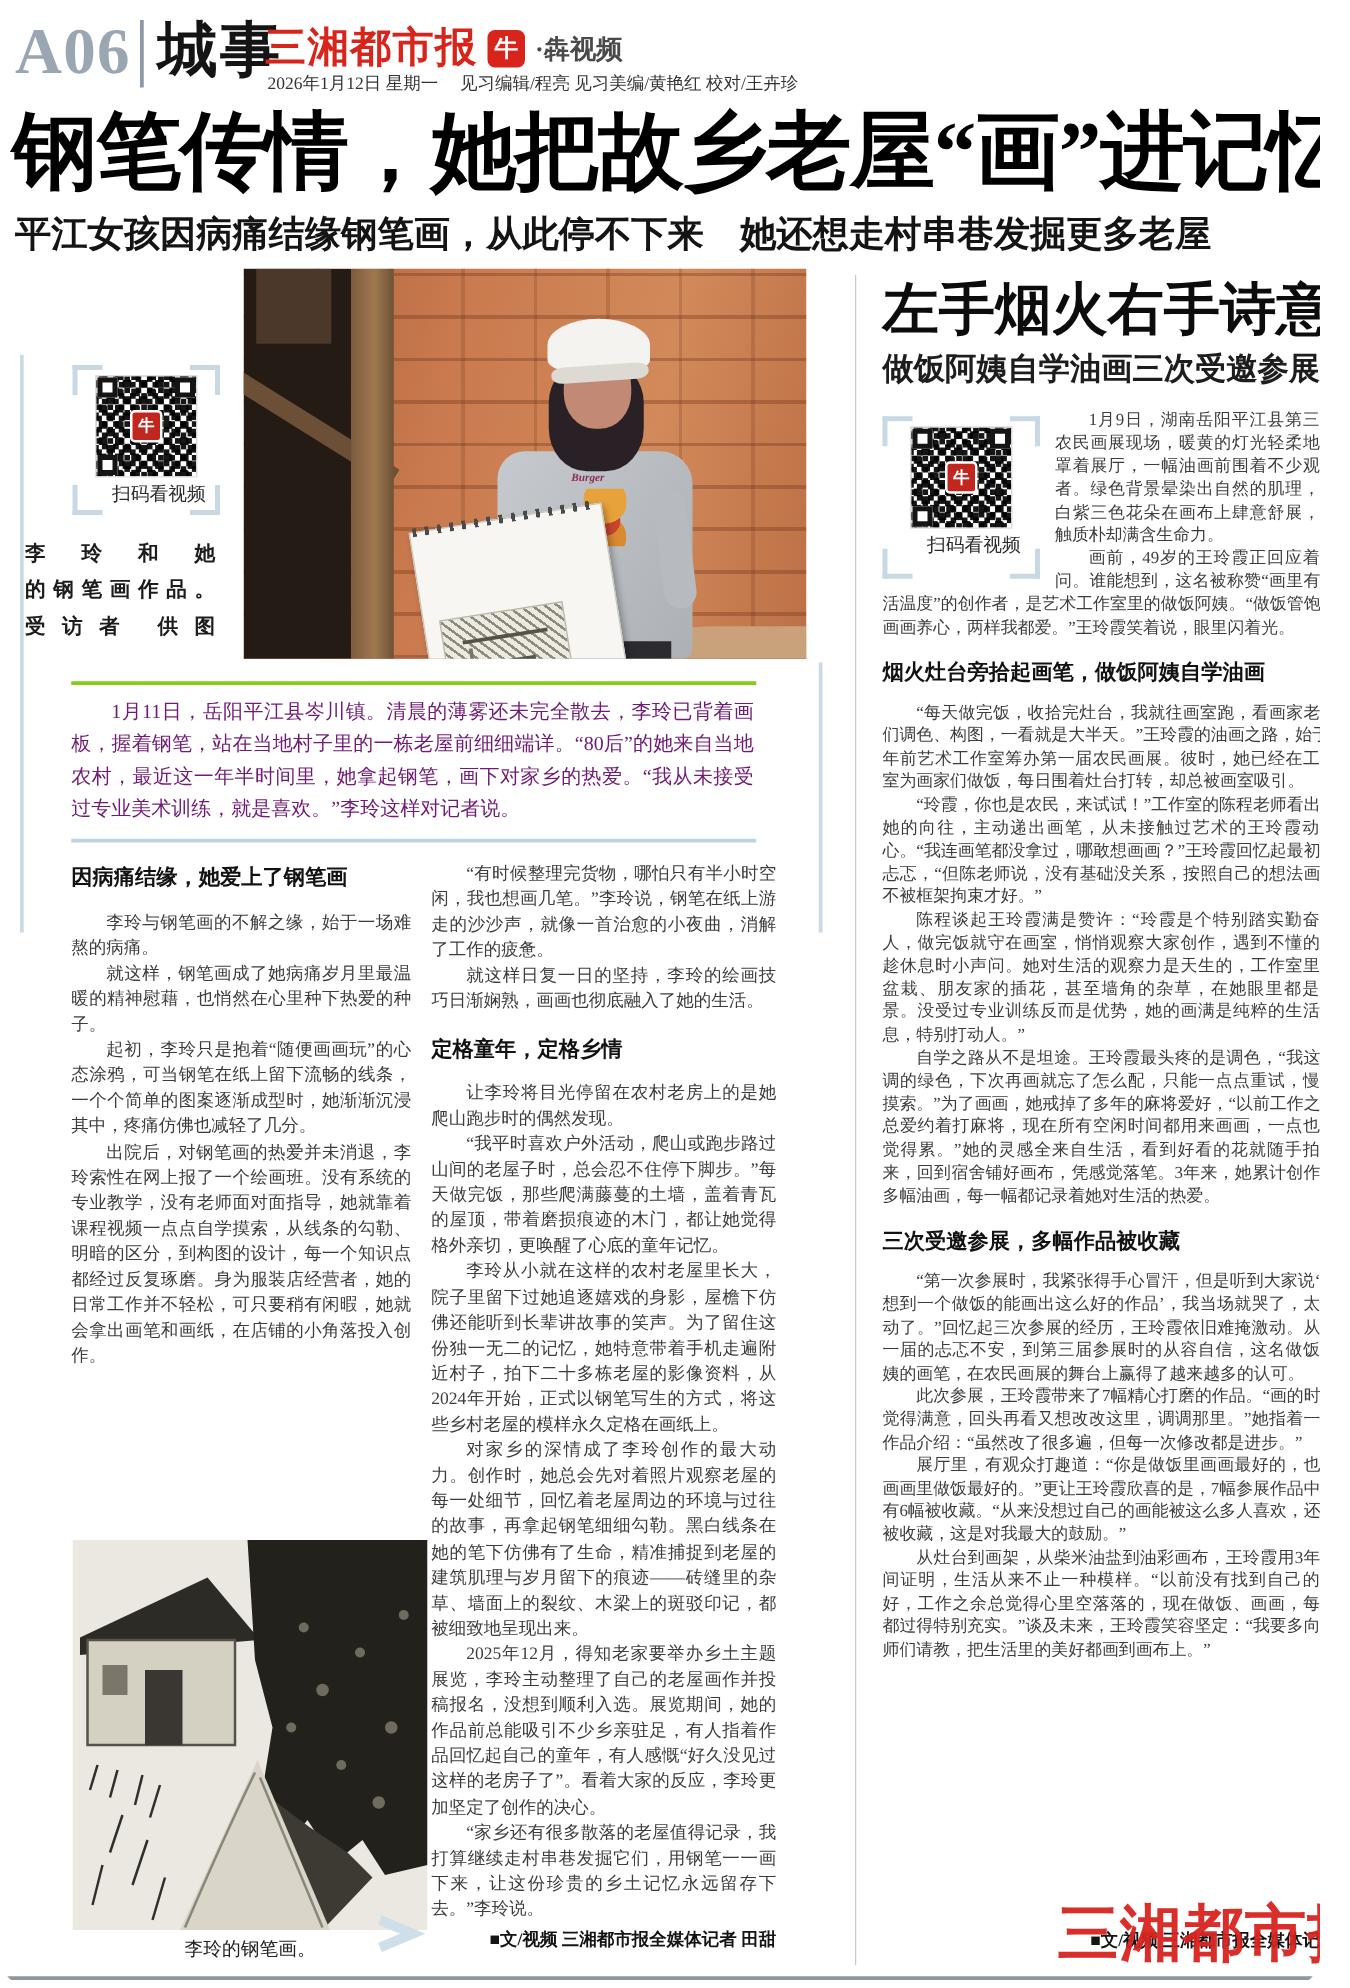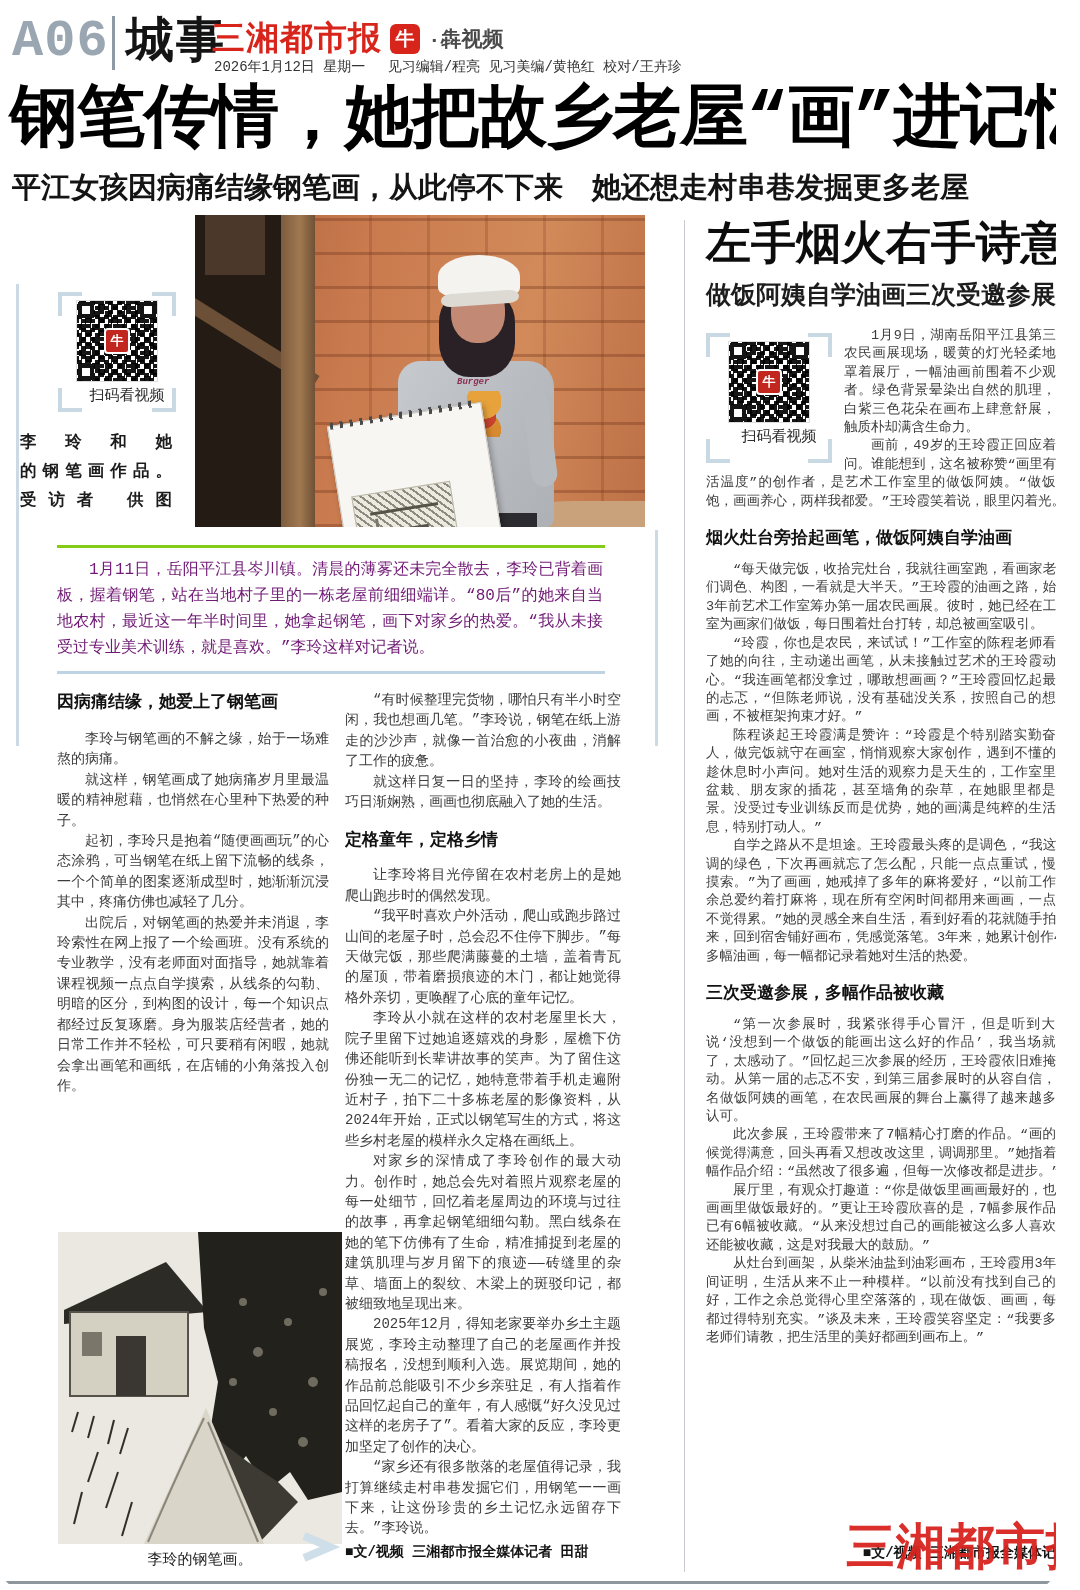--- a/index.html
+++ b/index.html
@@ -1,17 +1,17 @@
 <!DOCTYPE html>
 <html><head>
 <meta charset="utf-8">
 <style>
   html,body{margin:0;padding:0;background:#ffffff;}
   .page{position:relative;width:1056px;height:1590px;background:#fff;overflow:hidden;
-        font-family:Liberation Mono, monospace;color:#3c3c3c;border-radius:25px;}
+        font-family:Liberation Serif, serif;color:#3c3c3c;border-radius:25px;}
   
   .pageno{position:absolute;left:12px;top:12px;font-size:52px;font-weight:900;color:#9aa7b3;letter-spacing:1px;}
   .pageno-rule{position:absolute;left:112px;top:16px;width:3px;height:54px;background:#8d99a5;}
   .section-name{position:absolute;left:126px;top:8px;font-size:48px;font-weight:900;color:#141414;letter-spacing:2px;}
   .brand-row{position:absolute;left:212px;top:16px;display:flex;align-items:center;gap:8px;}
   .brand{font-size:33px;font-weight:900;color:#d8251c;letter-spacing:1px;}
   .badge{display:inline-flex;align-items:center;justify-content:center;width:30px;height:30px;background:#d8251c;
          border-radius:6px;color:#fff;font-size:19px;font-weight:900;}
   .video-brand{font-size:21px;font-weight:800;color:#4a4a4a;}
   .dateline{position:absolute;left:214px;top:58px;font-size:14px;color:#333;}
@@ -86,21 +86,21 @@
                  font-weight:600;color:#1c1c1c;text-align:justify;text-align-last:justify;}
   .intro{position:absolute;left:57px;top:545px;width:546px;border-top:3px solid #84cc16;border-bottom:3px solid #bfd4e2;
          padding:9px 2px 10px 0;font-size:16px;line-height:26px;color:#701a75;text-align:justify;text-indent:2em;}
   
   .col{position:absolute;width:272px;}
   .col1{left:57px;top:690px;height:540px;overflow:hidden;}
   .col2{left:345px;top:690px;width:276px;height:895px;overflow:hidden;}
   .col h3,.side-body h3{font-size:17px;font-weight:800;color:#121212;margin:0 0 16px;}
   .col2 h3{margin:16px 0 14px;}
   .col p{margin:0;font-size:14px;line-height:20.4px;text-align:justify;text-indent:2em;color:#3c3c3c;}
-  .byline{margin-top:4px;font-size:14px;font-weight:800;color:#141414;}
+  .byline{margin-top:4px;font-size:14px;font-weight:800;color:#141414;text-align:right;}
   
   .drawing{position:absolute;left:58px;top:1232px;width:284px;height:312px;}
   .drawing-caption{position:absolute;left:58px;top:1550px;width:284px;text-align:center;font-size:15px;color:#222;}
   .chevron{position:absolute;left:300px;top:1532px;}
   
   .side{position:absolute;left:706px;top:222px;width:364px;}
   .side-headline{margin:0;font-size:45px;line-height:50px;font-weight:900;color:#0c0c0c;letter-spacing:0;}
   .side-sub{margin-top:6px;font-size:25px;font-weight:600;color:#1d1d1d;}
   .side-body{margin-top:16px;}
   .side-body p{margin:0;font-size:13.5px;line-height:18.4px;text-align:justify;text-indent:2em;color:#3c3c3c;}

